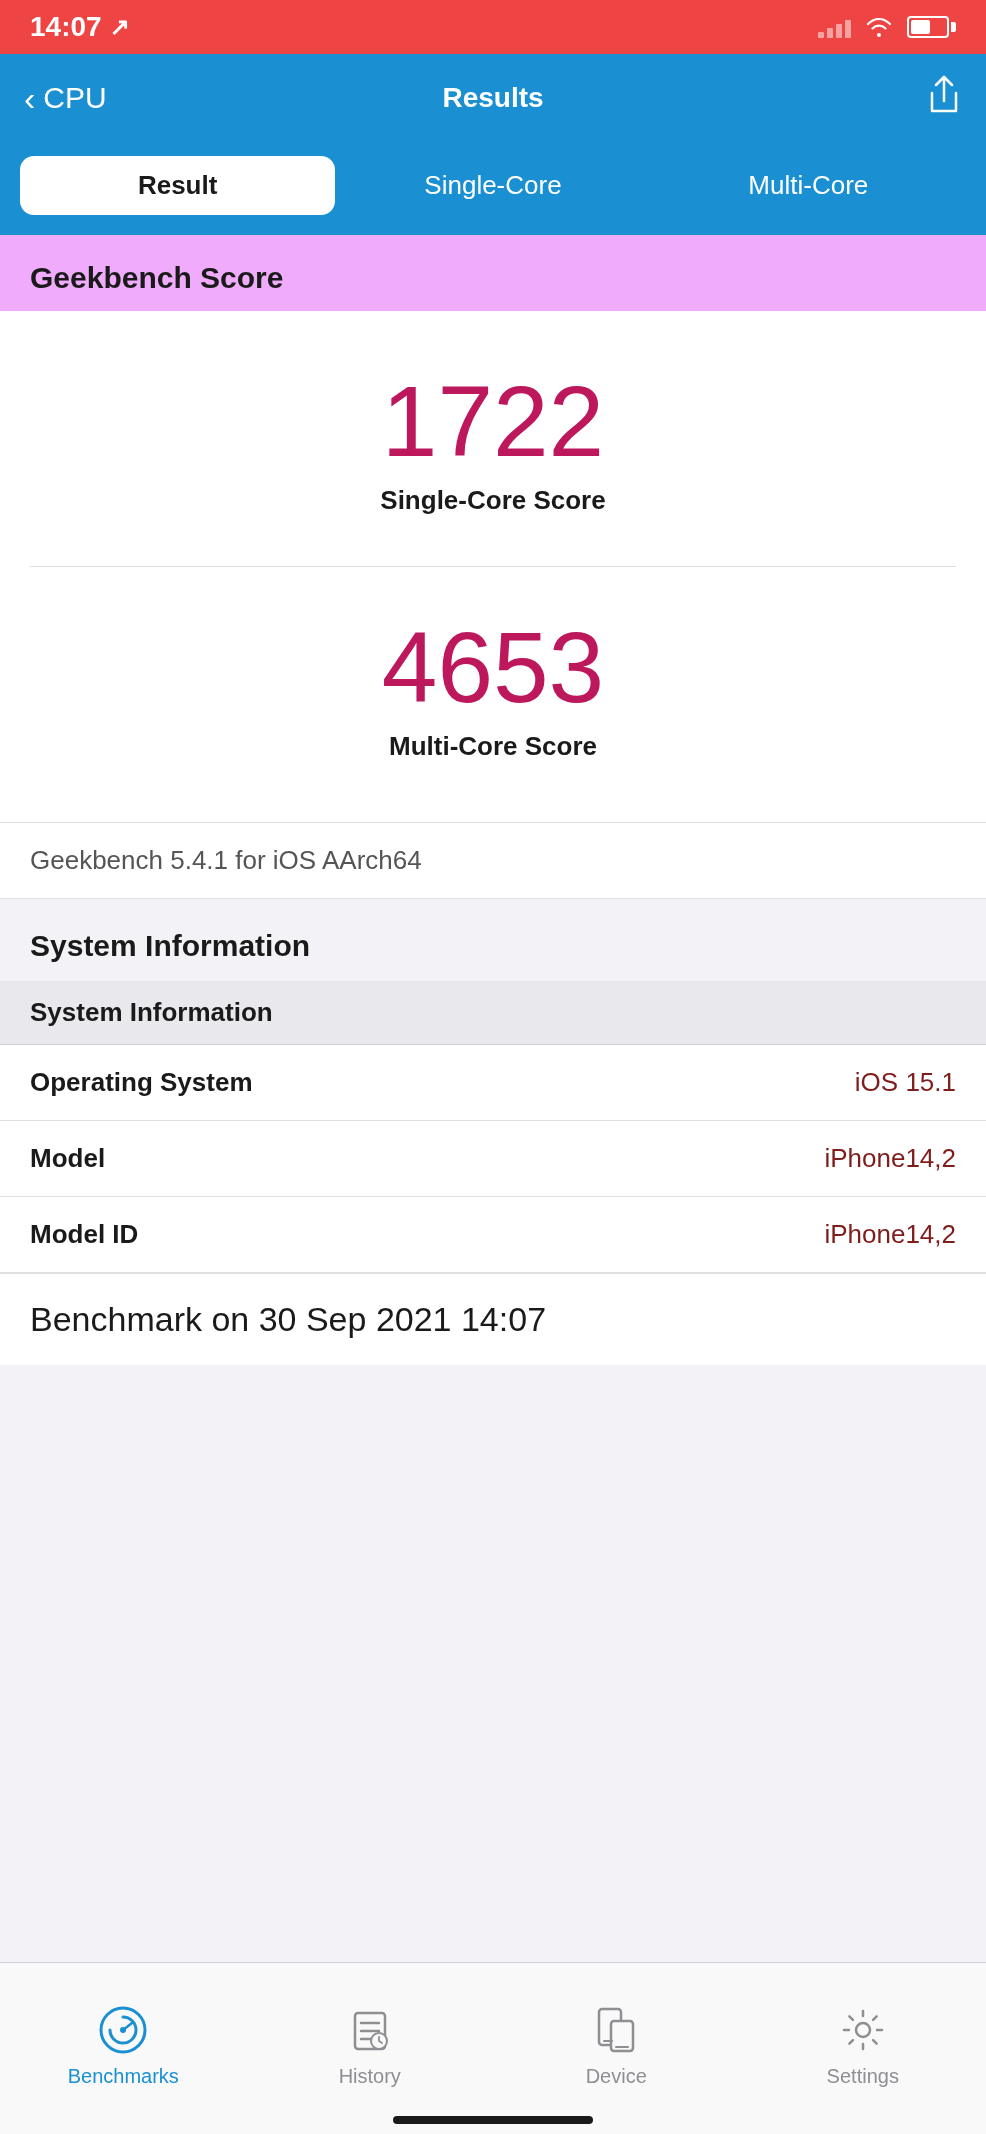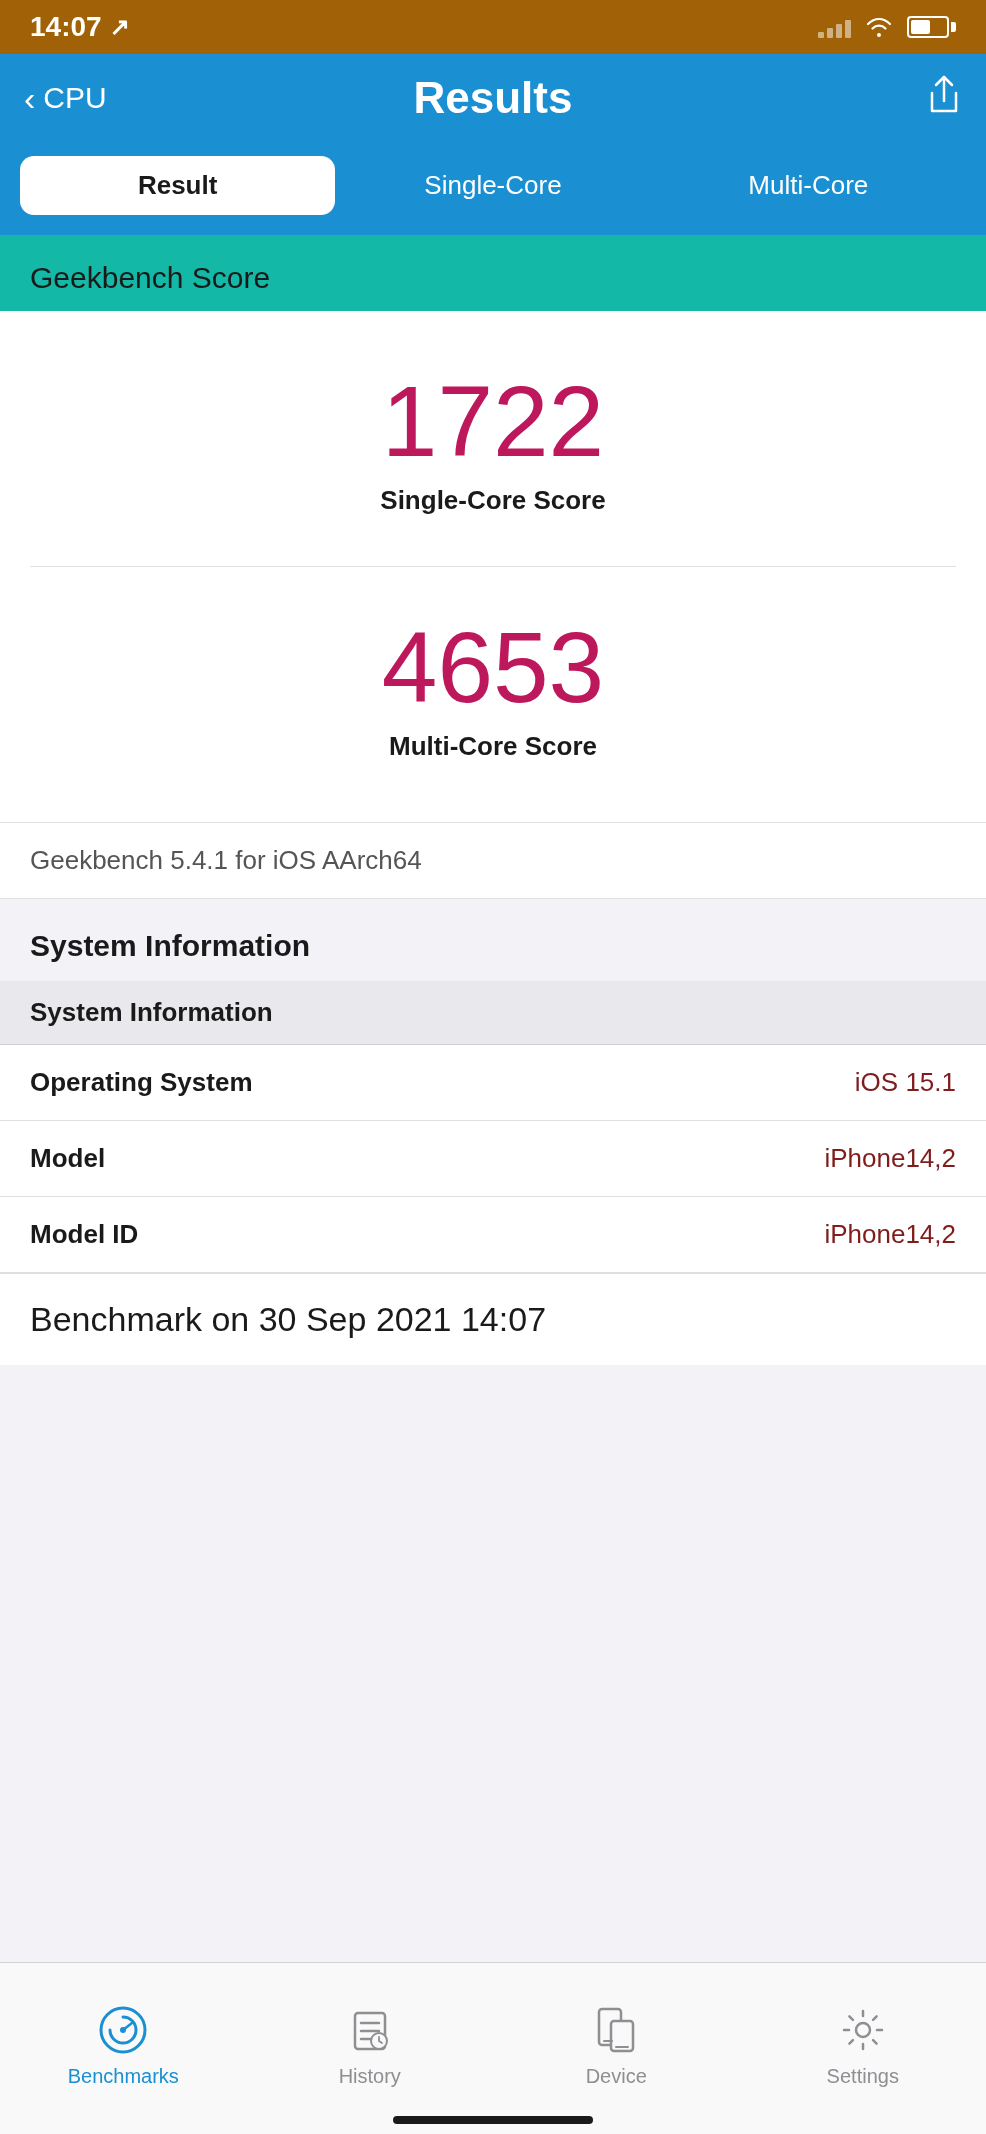--- a/index.html
+++ b/index.html
@@ -8,21 +8,21 @@
     body {
       width: 986px;
       min-height: 2134px;
       font-family: -apple-system, 'Helvetica Neue', Arial, sans-serif;
       background: #f2f2f7;
       overflow-x: hidden;
     }
 
     
     .status-bar {
-      background: #a16207;
+      background: #ef4444;
       height: 54px;
       display: flex;
       align-items: center;
       justify-content: space-between;
       padding: 0 30px;
       color: white;
     }
     .status-time {
       font-size: 28px;
       font-weight: 600;
@@ -102,21 +102,21 @@
       color: white;
       font-size: 30px;
       cursor: pointer;
     }
     .nav-back-chevron {
       font-size: 34px;
       font-weight: 300;
     }
     .nav-title {
       color: white;
-      font-size: 44px;
+      font-size: 28px;
       font-weight: 700;
       position: absolute;
       left: 50%;
       transform: translateX(-50%);
     }
     .nav-share {
       color: white;
       font-size: 30px;
       cursor: pointer;
     }
@@ -139,24 +139,24 @@
     }
     .tab-segment-btn.active {
       background: white;
       color: #1a1a1a;
       border-radius: 14px;
       font-weight: 600;
     }
 
     
     .section-header {
-      background: #14b8a6;
+      background: #f0abfc;
       padding: 26px 30px 16px;
       font-size: 30px;
-      font-weight: 400;
+      font-weight: 700;
       color: #1a1a1a;
     }
 
     
     .score-section {
       background: white;
       padding: 60px 30px;
       display: flex;
       flex-direction: column;
       align-items: center;

